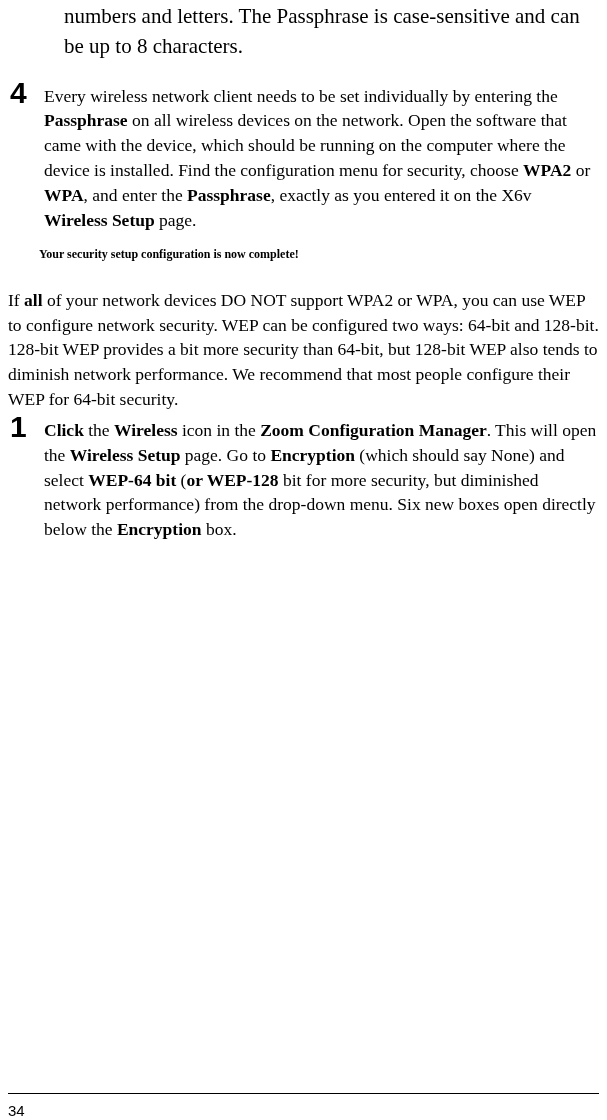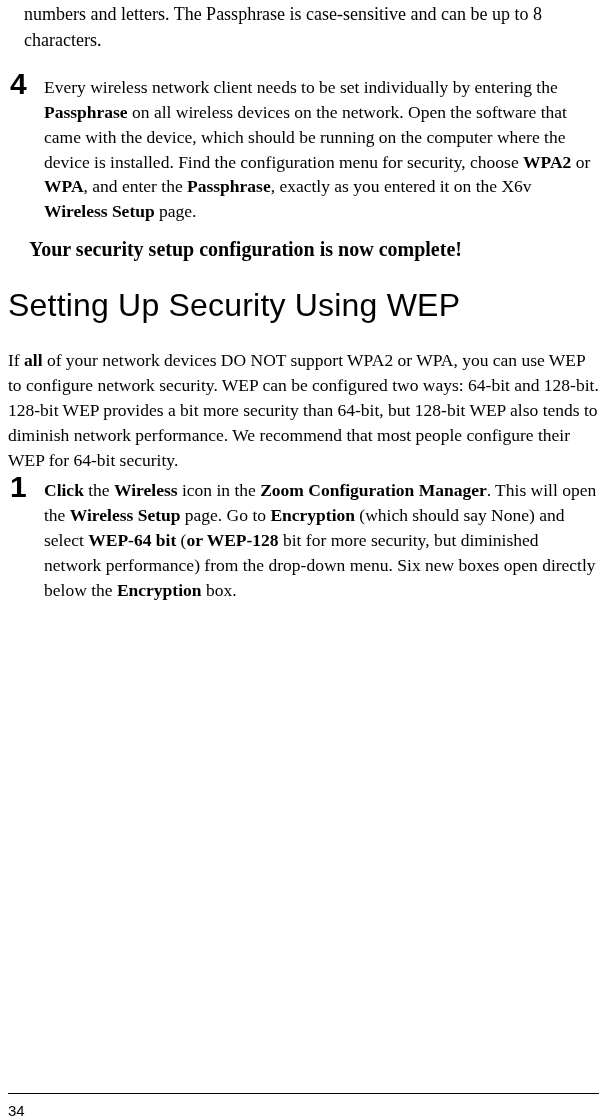--- a/index.html
+++ b/index.html
@@ -13,23 +13,23 @@
       color: #000;
       width: 607px;
       height: 1120px;
       position: relative;
       padding: 0 8px 0 8px;
     }
     .content {
       padding-top: 2px;
     }
     .continuation-text {
-      font-size: 18px;
+      font-size: 21px;
       line-height: 1.42;
-      margin-left: 16px;
+      margin-left: 56px;
       margin-bottom: 22px;
       font-family: Liberation Serif, serif;
     }
     .step-block {
       position: relative;
       margin-bottom: 14px;
     }
     .step-number {
       position: absolute;
       left: 2px;
@@ -40,23 +40,23 @@
     }
     .step-text {
       font-size: 17.5px;
       line-height: 1.42;
       margin-left: 36px;
     }
     .bold {
       font-weight: bold;
     }
     .completion {
-      font-size: 20px;
+      font-size: 12px;
       font-weight: bold;
-      margin-left: 21px;
+      margin-left: 31px;
       margin-top: 10px;
       margin-bottom: 26px;
     }
     h1.section-heading {
       font-family: 'Lucida Sans Unicode', 'Lucida Grande', Arial, sans-serif;
       font-weight: normal;
       font-size: 32px;
       margin-bottom: 24px;
       letter-spacing: 0.2px;
     }
@@ -85,21 +85,20 @@
 
   <div class="step-block">
     <span class="step-number">4</span>
     <p class="step-text">
       <span>Every wireless network client needs to be set individually by entering the </span><span class="bold">Passphrase</span><span> on all wireless devices on the network. Open the software that came with the device, which should be running on the computer where the device is installed. Find the configuration menu for security, choose </span><span class="bold">WPA2</span><span> or </span><span class="bold">WPA</span><span>, and enter the </span><span class="bold">Passphrase</span><span>, exactly as you entered it on the X6v </span><span class="bold">Wireless Setup</span><span> page.</span>
     </p>
   </div>
 
   <p class="completion">Your security setup configuration is now complete!</p>
 
-  <h1 class="section-heading">Setting Up Security Using WEP</h1>
 
   <p class="intro-para">
     <span>If </span><span class="bold">all</span><span> of your network devices DO NOT support WPA2 or WPA, you can use WEP to configure network security. WEP can be configured two ways: 64-bit and 128-bit. 128-bit WEP provides a bit more security than 64-bit, but 128-bit WEP also tends to diminish network performance. We recommend that most people configure their WEP for 64-bit security.</span>
   </p>
 
   <div class="step-block">
     <span class="step-number">1</span>
     <p class="step-text">
       <span class="bold">Click</span><span> the </span><span class="bold">Wireless</span><span> icon in the </span><span class="bold">Zoom Configuration Manager</span><span>. This will open the </span><span class="bold">Wireless Setup</span><span> page. Go to </span><span class="bold">Encryption</span><span> (which should say None) and select </span><span class="bold">WEP-64 bit</span><span> (</span><span class="bold">or WEP-128</span><span> bit for more security, but diminished network performance) from the drop-down menu. Six new boxes open directly below the </span><span class="bold">Encryption</span><span> box.</span>
     </p>

